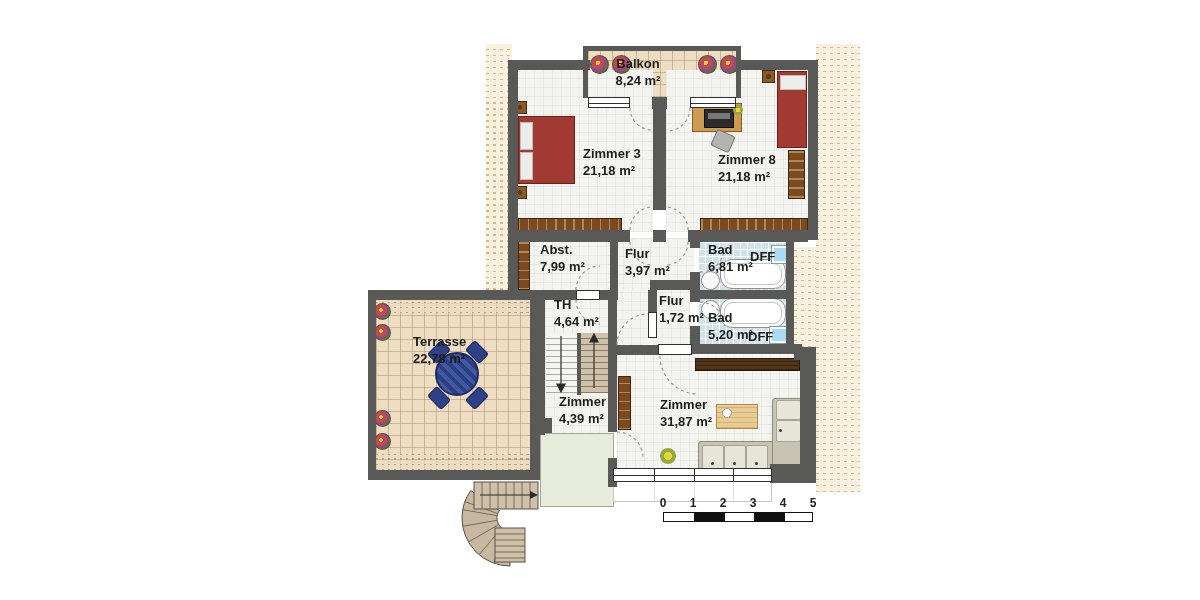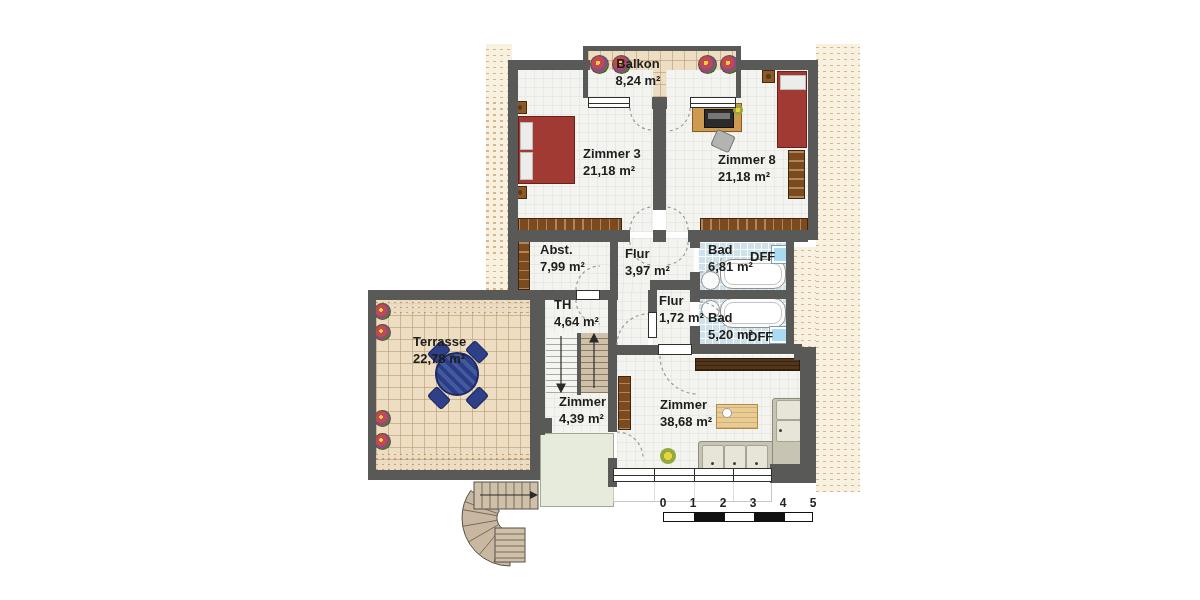--- a/index.html
+++ b/index.html
@@ -315,21 +315,21 @@
   <div class="lbl" style="left:413px;top:334px">
     <div>Terrasse</div>
     <div>22,78 m²</div>
   </div>
   <div class="lbl" style="left:559px;top:394px">
     <div>Zimmer</div>
     <div>4,39 m²</div>
   </div>
   <div class="lbl" style="left:660px;top:397px">
     <div>Zimmer</div>
-    <div>38,68 m²</div>
+    <div>31,87 m²</div>
   </div>
   <div class="lbl" style="left:750px;top:249px">DFF</div>
   <div class="lbl" style="left:748px;top:329px">DFF</div>
 
   <span class="tick" style="left:663px;top:497px">0</span>
   <span class="tick" style="left:693px;top:497px">1</span>
   <span class="tick" style="left:723px;top:497px">2</span>
   <span class="tick" style="left:753px;top:497px">3</span>
   <span class="tick" style="left:783px;top:497px">4</span>
   <span class="tick" style="left:813px;top:497px">5</span>

